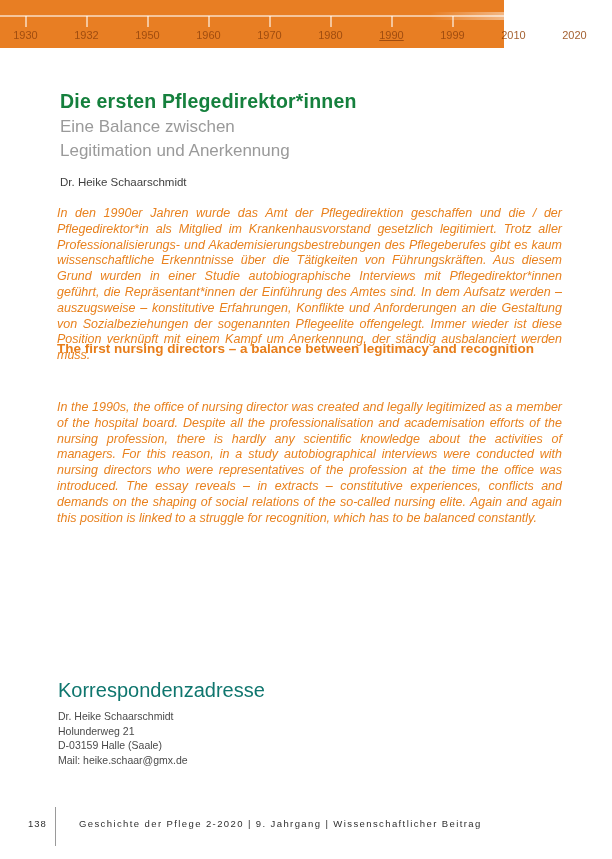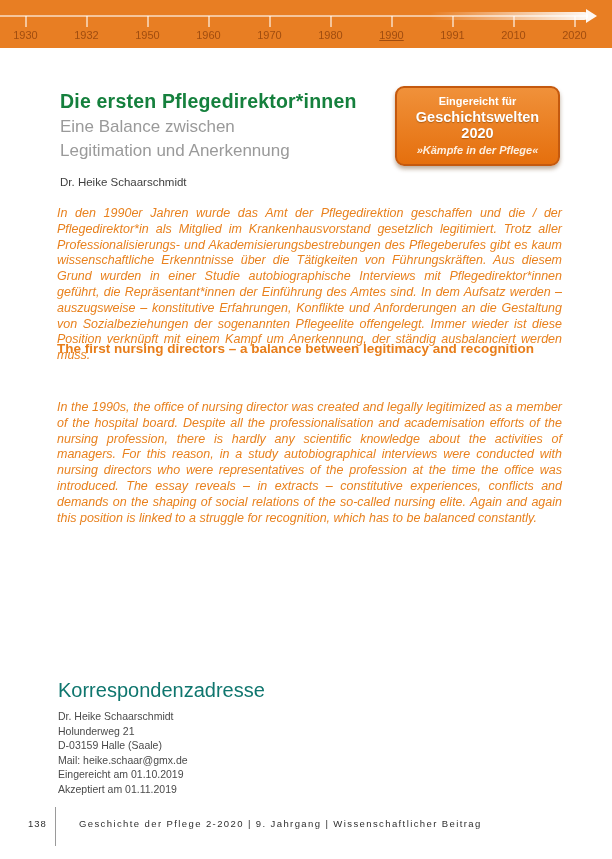--- a/index.html
+++ b/index.html
@@ -4,21 +4,21 @@
 <style>
   * { margin:0; padding:0; box-sizing:border-box; }
   html,body { background:#e9e9e9; }
   .page {
     position:relative; width:612px; height:859px; margin:0 auto;
     background:#ffffff; overflow:hidden;
     font-family:"Liberation Sans", sans-serif;
   }
 
   
-  .timeline-bar { position:absolute; top:0; left:0; width:612px; height:48px; background:#E87E23;padding-left:32px; }
+  .timeline-bar { position:absolute; top:0; left:0; width:504px; height:48px; background:#E87E23;padding-left:32px; }
   .axis-line { position:absolute; top:15px; left:0; width:586px; height:2px; background:rgba(255,255,255,0.55); }
   .arrow-band { position:absolute; top:12px; left:430px; width:158px; height:8px; border-radius:4px;
     background:linear-gradient(to right, rgba(255,255,255,0), rgba(255,255,255,0.95)); }
   .arrow-head { position:absolute; top:9px; left:586px; width:0; height:0;
     border-top:7px solid transparent; border-bottom:7px solid transparent;
     border-left:11px solid rgba(255,255,255,0.95); }
   .ticks { position:absolute; top:16px; left:-5px; width:610px; display:flex; }
   .tick-cell { flex:1; display:flex; flex-direction:column; align-items:center; }
   .tick { width:2px; height:11px; background:rgba(255,255,255,0.55); }
   .year { margin-top:2px; font-size:11px; color:rgba(148,68,12,0.85); }
@@ -92,58 +92,49 @@
         <div class="tick-cell">
         <div class="tick"></div>
         <div class="year">1980</div>
       </div>
         <div class="tick-cell">
         <div class="tick"></div>
         <div class="year underlined">1990</div>
       </div>
         <div class="tick-cell">
         <div class="tick"></div>
-        <div class="year">1991</div>
+        <div class="year">1999</div>
       </div>
         <div class="tick-cell">
         <div class="tick"></div>
         <div class="year">2010</div>
       </div>
         <div class="tick-cell">
         <div class="tick"></div>
         <div class="year">2020</div>
       </div>
       </div>
   </div>
 
   <h1 class="article-title">Die ersten Pflegedirektor*innen</h1>
   <h2 class="article-subtitle">Eine Balance zwischen Legitimation und Anerkennung</h2>
 
-  <div class="badge">
-    <div class="badge-line1">Eingereicht für</div>
-    <div class="badge-line2">Geschichtswelten 2020</div>
-    <div class="badge-line3">»Kämpfe in der Pflege«</div>
-  </div>
 
   <p class="author">Dr. Heike Schaarschmidt</p>
 
   <p class="abstract-de">In den 1990er Jahren wurde das Amt der Pflegedirektion geschaffen und die / der Pflegedirektor*in als Mitglied im Krankenhausvorstand gesetzlich legitimiert. Trotz aller Professionalisierungs- und Akademisierungsbestrebungen des Pflegeberufes gibt es kaum wissenschaftliche Erkenntnisse über die Tätigkeiten von Führungskräften. Aus diesem Grund wurden in einer Studie autobiographische Interviews mit Pflegedirektor*innen geführt, die Repräsentant*innen der Einführung des Amtes sind. In dem Aufsatz werden – auszugsweise – konstitutive Erfahrungen, Konflikte und Anforderungen an die Gestaltung von Sozialbeziehungen der sogenannten Pflegeelite offengelegt. Immer wieder ist diese Position verknüpft mit einem Kampf um Anerkennung, der ständig ausbalanciert werden muss.</p>
 
   <h3 class="en-heading">The first nursing directors – a balance between legitimacy and recognition</h3>
   <p class="abstract-en">In the 1990s, the office of nursing director was created and legally legitimized as a member of the hospital board. Despite all the professionalisation and academisation efforts of the nursing profession, there is hardly any scientific knowledge about the activities of managers. For this reason, in a study autobiographical interviews were conducted with nursing directors who were representatives of the profession at the time the office was introduced. The essay reveals – in extracts – constitutive experiences, conflicts and demands on the shaping of social relations of the so-called nursing elite. Again and again this position is linked to a struggle for recognition, which has to be balanced constantly.</p>
 
   <h3 class="corr-heading">Korrespondenzadresse</h3>
   <div class="corr-lines">
       <p>Dr. Heike Schaarschmidt</p>
       <p>Holunderweg 21</p>
       <p>D-03159 Halle (Saale)</p>
       <p>Mail: heike.schaar@gmx.de</p>
     </div>
-  <div class="corr-dates">
-    <p>Eingereicht am 01.10.2019</p>
-    <p>Akzeptiert am 01.11.2019</p>
-  </div>
 
   <span class="page-num">138</span>
   <span class="footer-divider"></span>
   <span class="footer-text">Geschichte der Pflege 2-2020 | 9. Jahrgang | Wissenschaftlicher Beitrag</span>
 
 </div>
 
 </body></html>

